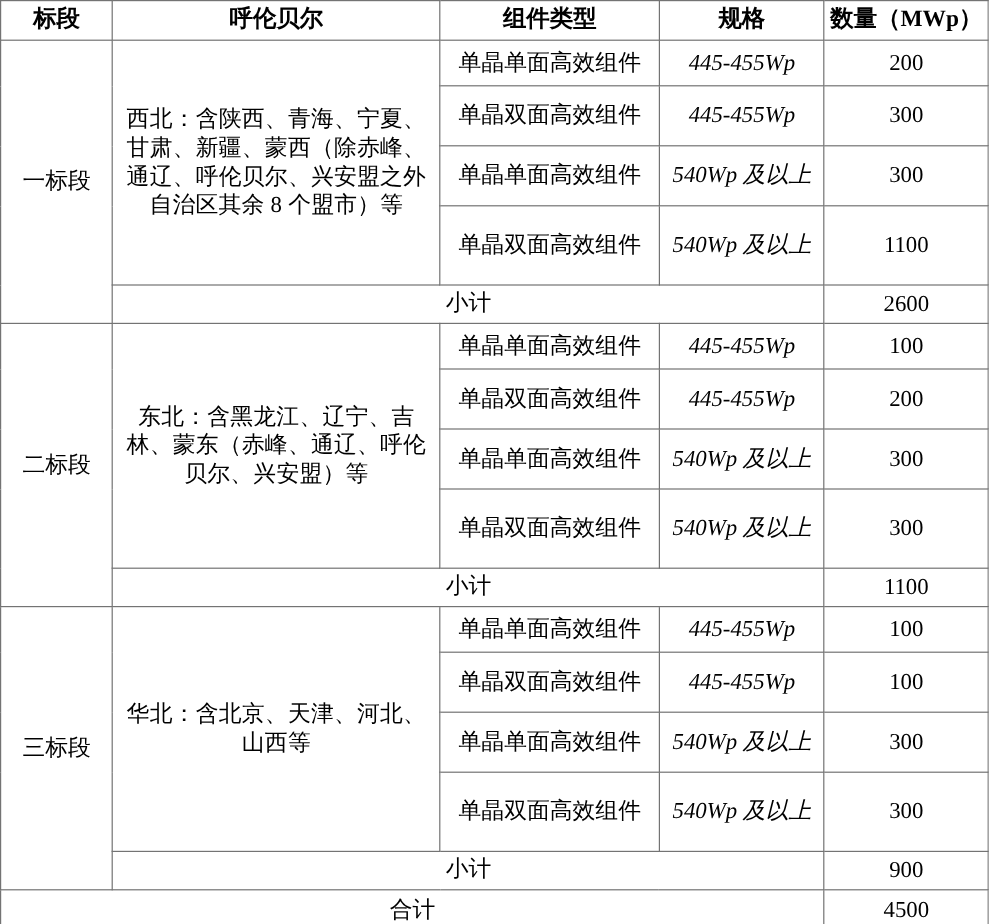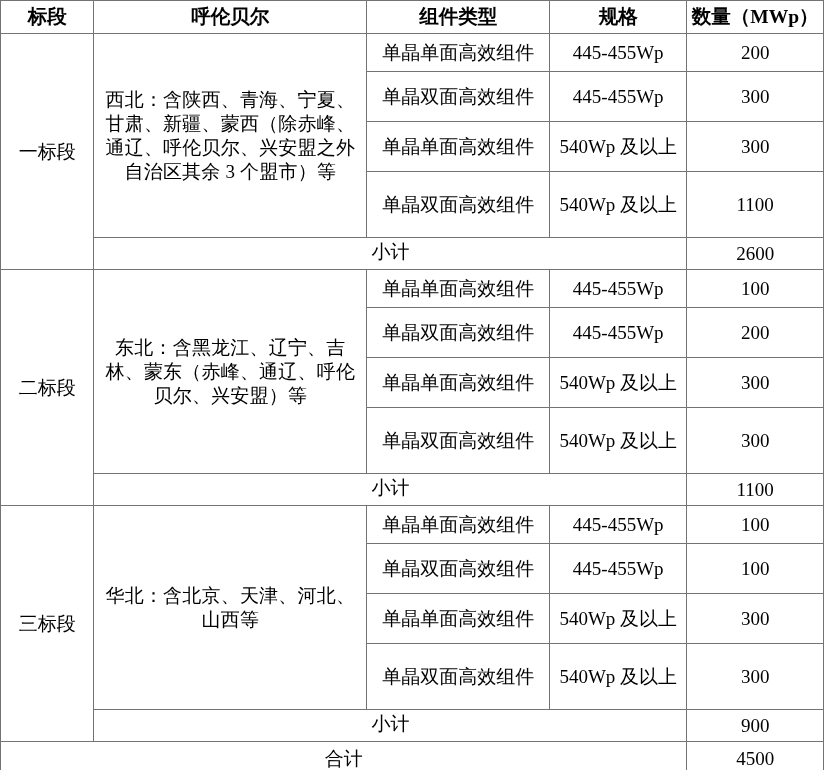--- a/index.html
+++ b/index.html
@@ -51,20 +51,21 @@
     padding: 4px 6px;
     letter-spacing: 0.2px;
   }
   td.cell-type {
     vertical-align: middle;
     padding-left: 5px;
   }
   td.cell-spec {
     vertical-align: middle;
     padding-left: 5px;
+    font-style: italic;
   }
   td.cell-qty {
     vertical-align: middle;
     padding-left: 5px;
   }
   tr.row-subtotal td.cell-subtotal-label {
     padding-left: 6px;
     font-family: Liberation Mono, monospace;
   }
   tr.row-total td {
@@ -96,21 +97,21 @@
       <th class="h-lot">标段</th>
       <th class="h-area">呼伦贝尔</th>
       <th class="h-type">组件类型</th>
       <th class="h-spec">规格</th>
       <th class="h-qty">数量（MWp）</th>
     </tr>
   </thead>
   <tbody id="table-body">
       <tr style="height: 38px;">
         <td class="cell-lot" rowspan="5">一标段</td>
-        <td class="cell-area" rowspan="4">西北：含陕西、青海、宁夏、甘肃、新疆、蒙西（除赤峰、通辽、呼伦贝尔、兴安盟之外自治区其余 3 个盟市）等</td>
+        <td class="cell-area" rowspan="4">西北：含陕西、青海、宁夏、甘肃、新疆、蒙西（除赤峰、通辽、呼伦贝尔、兴安盟之外自治区其余 8 个盟市）等</td>
         <td class="cell-type">单晶单面高效组件</td>
         <td class="cell-spec">445-455Wp</td>
         <td class="cell-qty">200</td>
       </tr>
       <tr style="height: 50px;">
         <td class="cell-type">单晶双面高效组件</td>
         <td class="cell-spec">445-455Wp</td>
         <td class="cell-qty">300</td>
       </tr>
       <tr style="height: 50px;">

